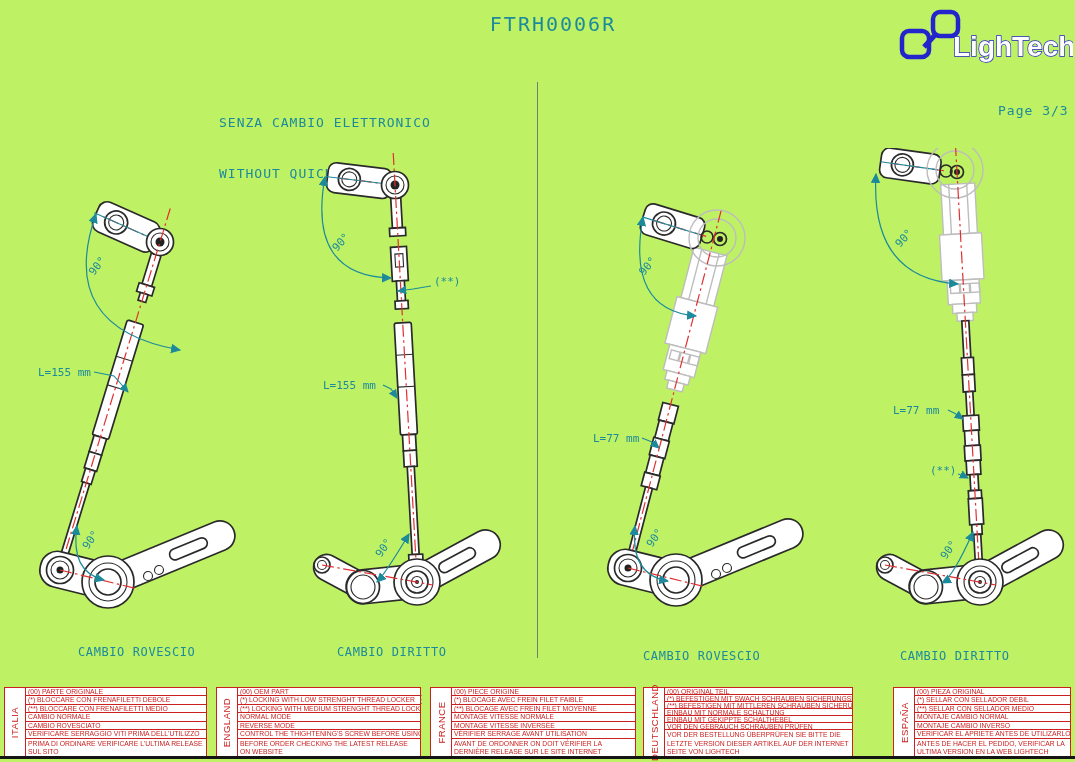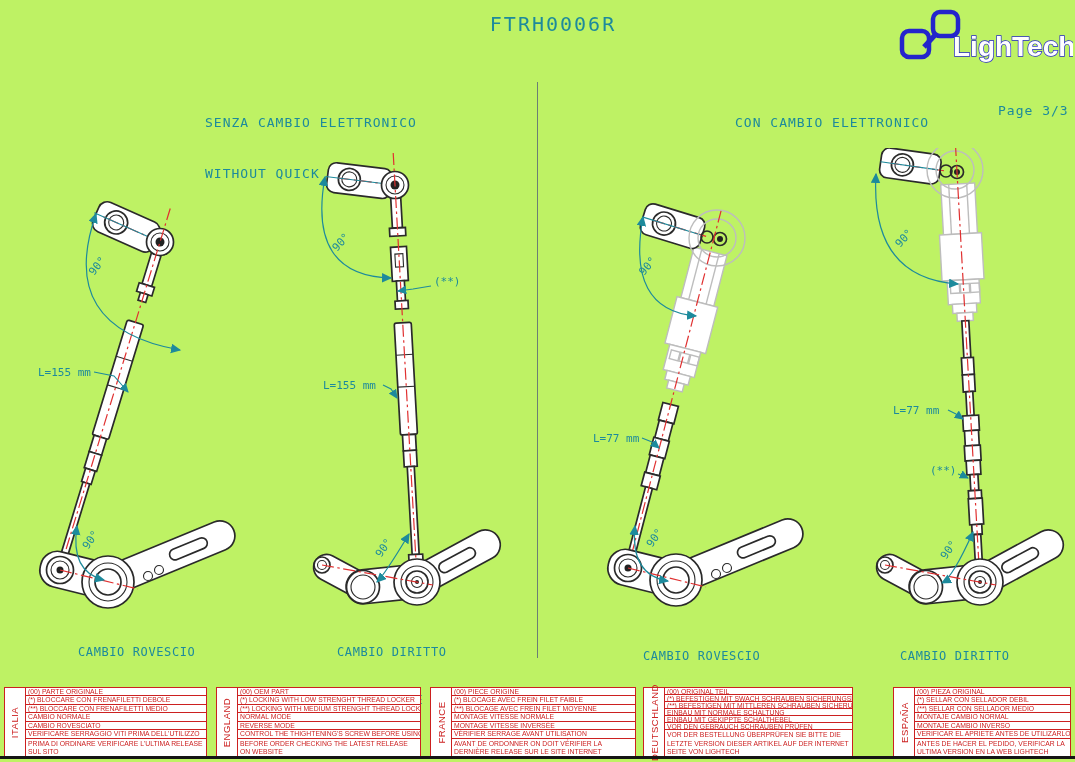--- a/index.html
+++ b/index.html
@@ -45,26 +45,25 @@
 
   <svg class="abs" style="left:895px;top:7px;" width="178" height="58" viewBox="0 0 178 58">
     <g>
       <rect x="7" y="24" width="27" height="26" rx="7" fill="none" stroke="#2424cc" stroke-width="4.5"></rect>
       <rect x="38" y="5" width="25" height="24" rx="7" fill="none" stroke="#2424cc" stroke-width="4.5"></rect>
       <line x1="41" y1="27" x2="29" y2="40" stroke="#2424cc" stroke-width="5"></line>
     </g>
     <text x="58" y="49" font-family="Liberation Sans, sans-serif" font-size="28" font-weight="bold" fill="#ffffff" stroke="#2424cc" stroke-width="1.4" paint-order="stroke">LighTech</text>
   </svg>
 
-  <div class="abs hdr" style="left:205px;top:80px;">
+  <div class="abs hdr" style="left:219px;top:80px;">
     <div>SENZA CAMBIO ELETTRONICO</div>
     <div>WITHOUT QUICK SHIFT</div>
   </div>
   <div class="abs hdr" style="left:735px;top:80px;">
-    <div>CON CAMBIO ELETTRONICO</div>
   </div>
   <div id="page-num" class="abs" style="left:998px;top:103px;">Page 3/3</div>
 
   <div id="divider" class="abs"></div>
 
   <svg class="abs" style="left:30px;top:148px;" width="240" height="515" viewBox="0 0 240 515">
     <defs>
       <marker id="arr" markerWidth="9" markerHeight="9" refX="7.5" refY="4" orient="auto-start-reverse">
         <path d="M0,0 L8.5,4 L0,8 Z" fill="#1d8a9c"></path>
       </marker>

